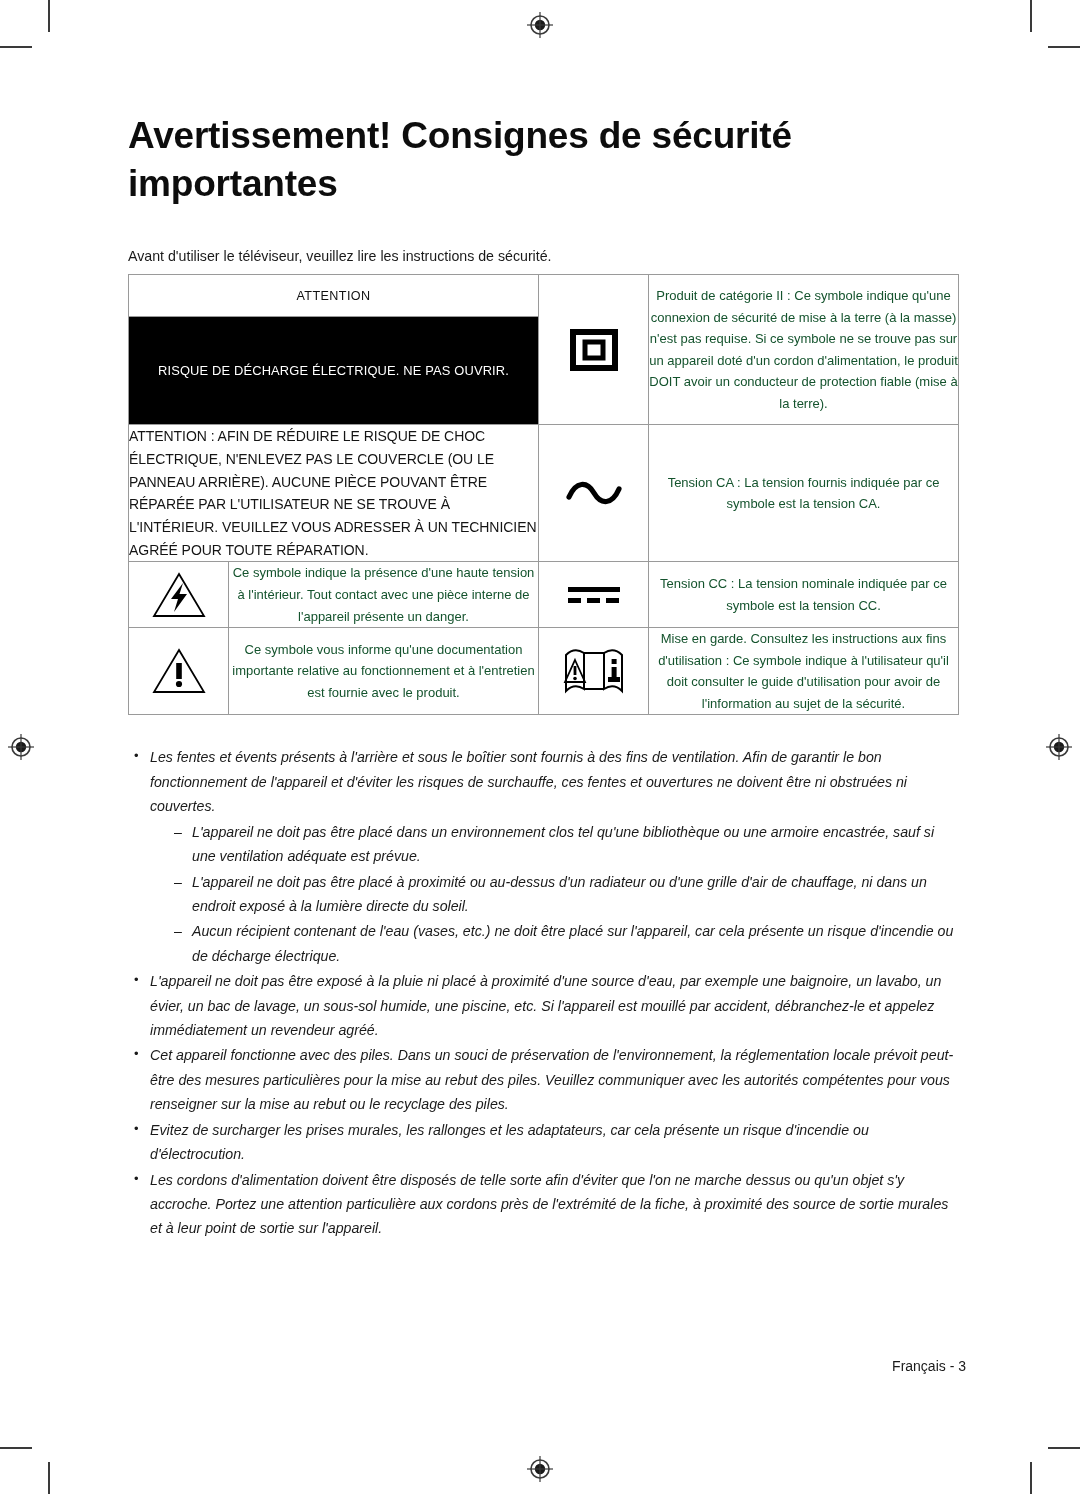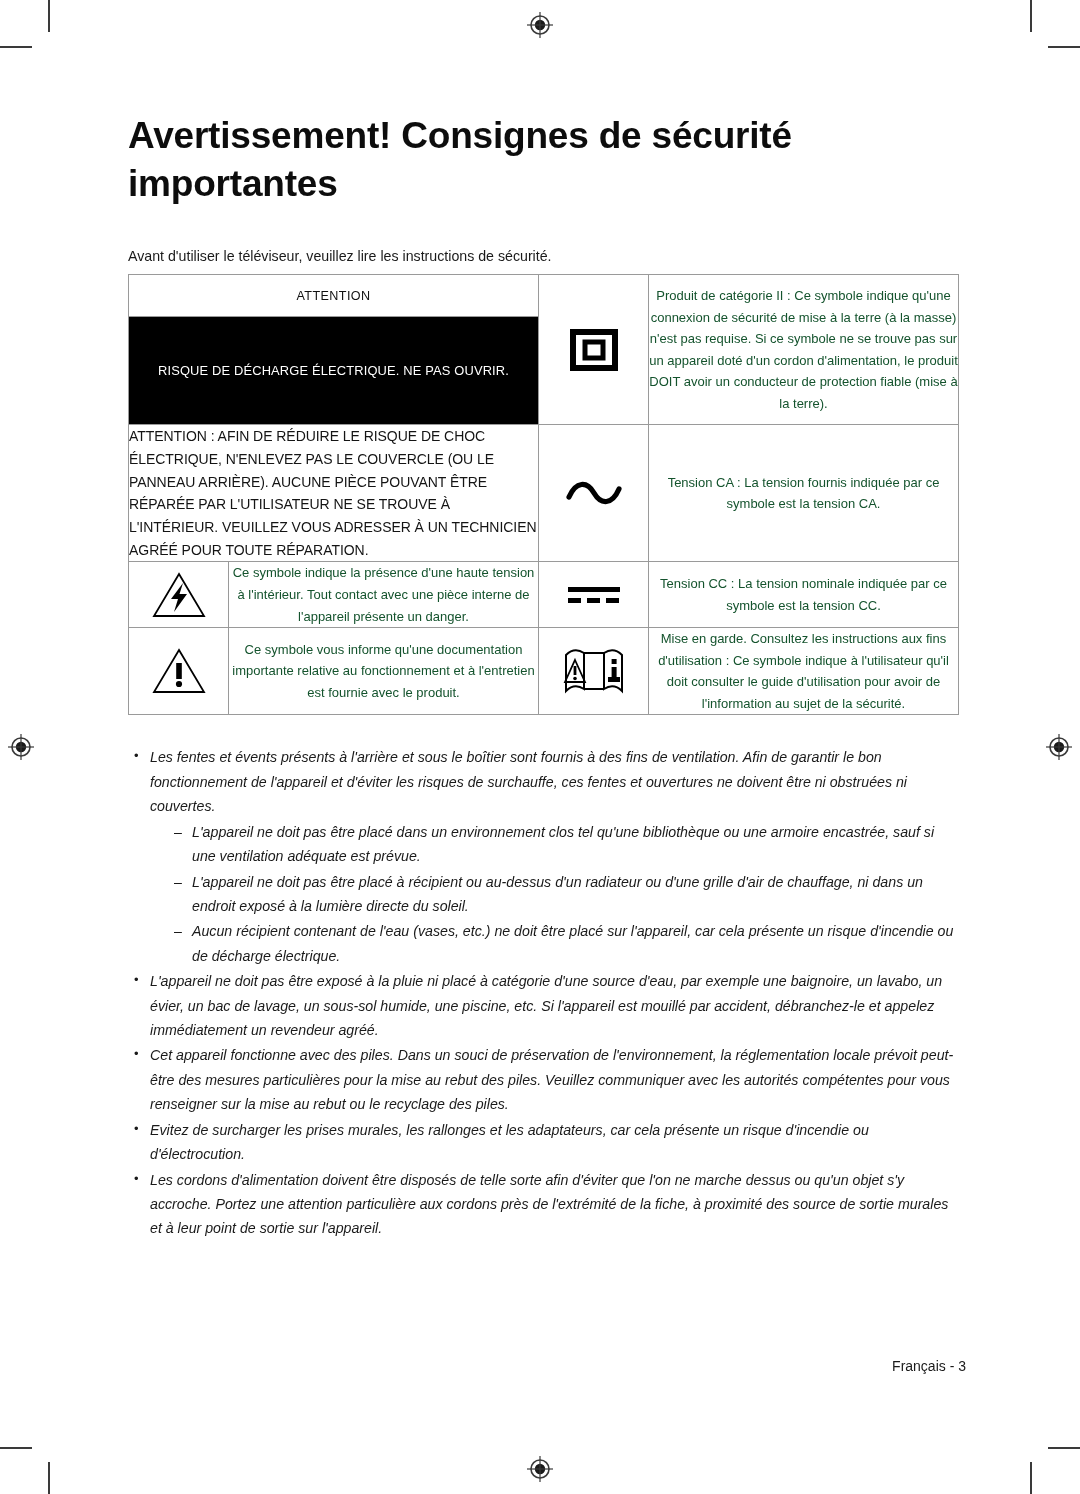--- a/index.html
+++ b/index.html
@@ -280,29 +280,29 @@
       <div class="b-row">
         <span class="b-mark dot">•</span>
         <span class="b-text">Les fentes et évents présents à l'arrière et sous le boîtier sont fournis à des fins de ventilation. Afin de garantir le bon fonctionnement de l'appareil et d'éviter les risques de surchauffe, ces fentes et ouvertures ne doivent être ni obstruées ni couvertes.</span>
       </div>
       <div class="b-row sub">
         <span class="b-mark">–</span>
         <span class="b-text">L'appareil ne doit pas être placé dans un environnement clos tel qu'une bibliothèque ou une armoire encastrée, sauf si une ventilation adéquate est prévue.</span>
       </div>
       <div class="b-row sub">
         <span class="b-mark">–</span>
-        <span class="b-text">L'appareil ne doit pas être placé à récipient ou au-dessus d'un radiateur ou d'une grille d'air de chauffage, ni dans un endroit exposé à la lumière directe du soleil.</span>
+        <span class="b-text">L'appareil ne doit pas être placé à proximité ou au-dessus d'un radiateur ou d'une grille d'air de chauffage, ni dans un endroit exposé à la lumière directe du soleil.</span>
       </div>
       <div class="b-row sub">
         <span class="b-mark">–</span>
         <span class="b-text">Aucun récipient contenant de l'eau (vases, etc.) ne doit être placé sur l'appareil, car cela présente un risque d'incendie ou de décharge électrique.</span>
       </div>
       <div class="b-row">
         <span class="b-mark dot">•</span>
-        <span class="b-text">L'appareil ne doit pas être exposé à la pluie ni placé à catégorie d'une source d'eau, par exemple une baignoire, un lavabo, un évier, un bac de lavage, un sous-sol humide, une piscine, etc. Si l'appareil est mouillé par accident, débranchez-le et appelez immédiatement un revendeur agréé.</span>
+        <span class="b-text">L'appareil ne doit pas être exposé à la pluie ni placé à proximité d'une source d'eau, par exemple une baignoire, un lavabo, un évier, un bac de lavage, un sous-sol humide, une piscine, etc. Si l'appareil est mouillé par accident, débranchez-le et appelez immédiatement un revendeur agréé.</span>
       </div>
       <div class="b-row">
         <span class="b-mark dot">•</span>
         <span class="b-text">Cet appareil fonctionne avec des piles. Dans un souci de préservation de l'environnement, la réglementation locale prévoit peut-être des mesures particulières pour la mise au rebut des piles. Veuillez communiquer avec les autorités compétentes pour vous renseigner sur la mise au rebut ou le recyclage des piles.</span>
       </div>
       <div class="b-row">
         <span class="b-mark dot">•</span>
         <span class="b-text">Evitez de surcharger les prises murales, les rallonges et les adaptateurs, car cela présente un risque d'incendie ou d'électrocution.</span>
       </div>
       <div class="b-row">

